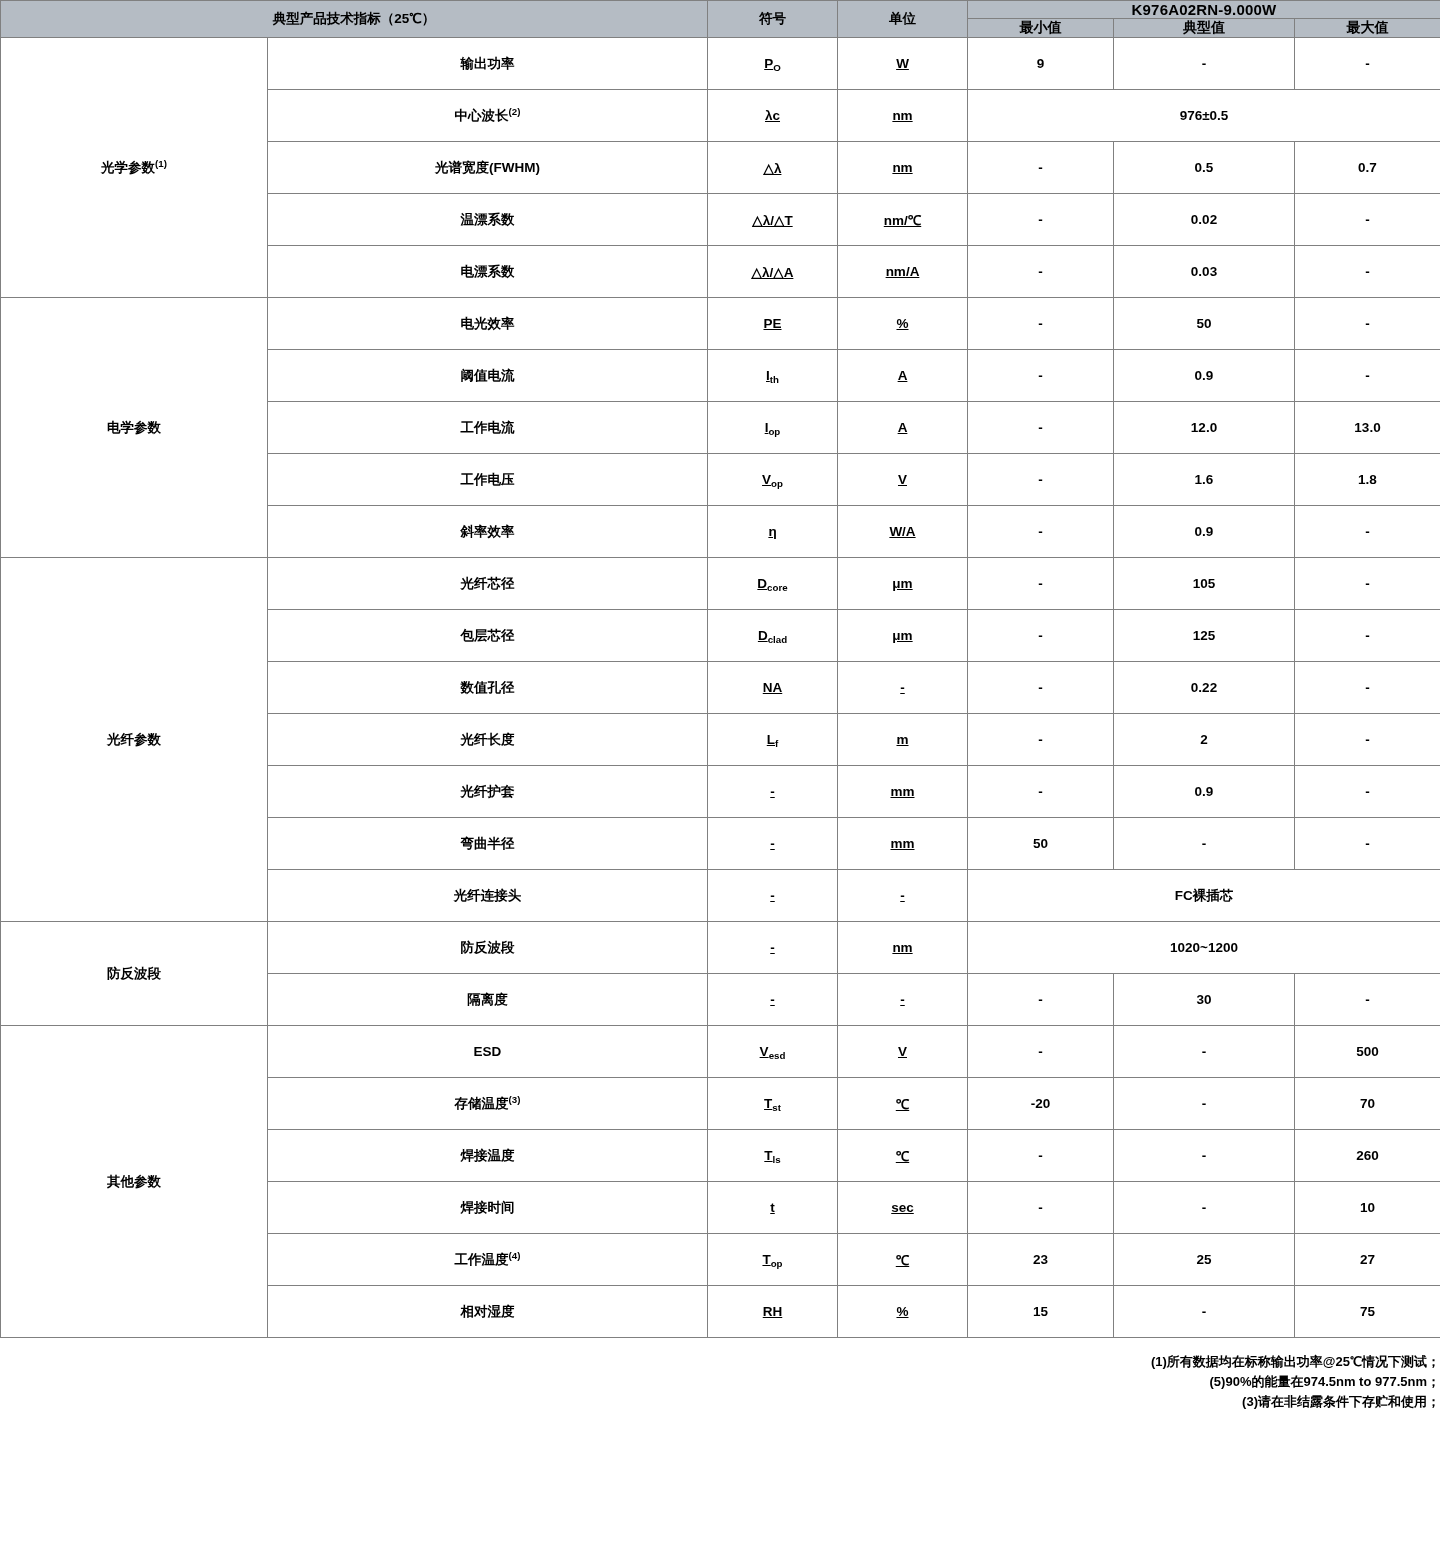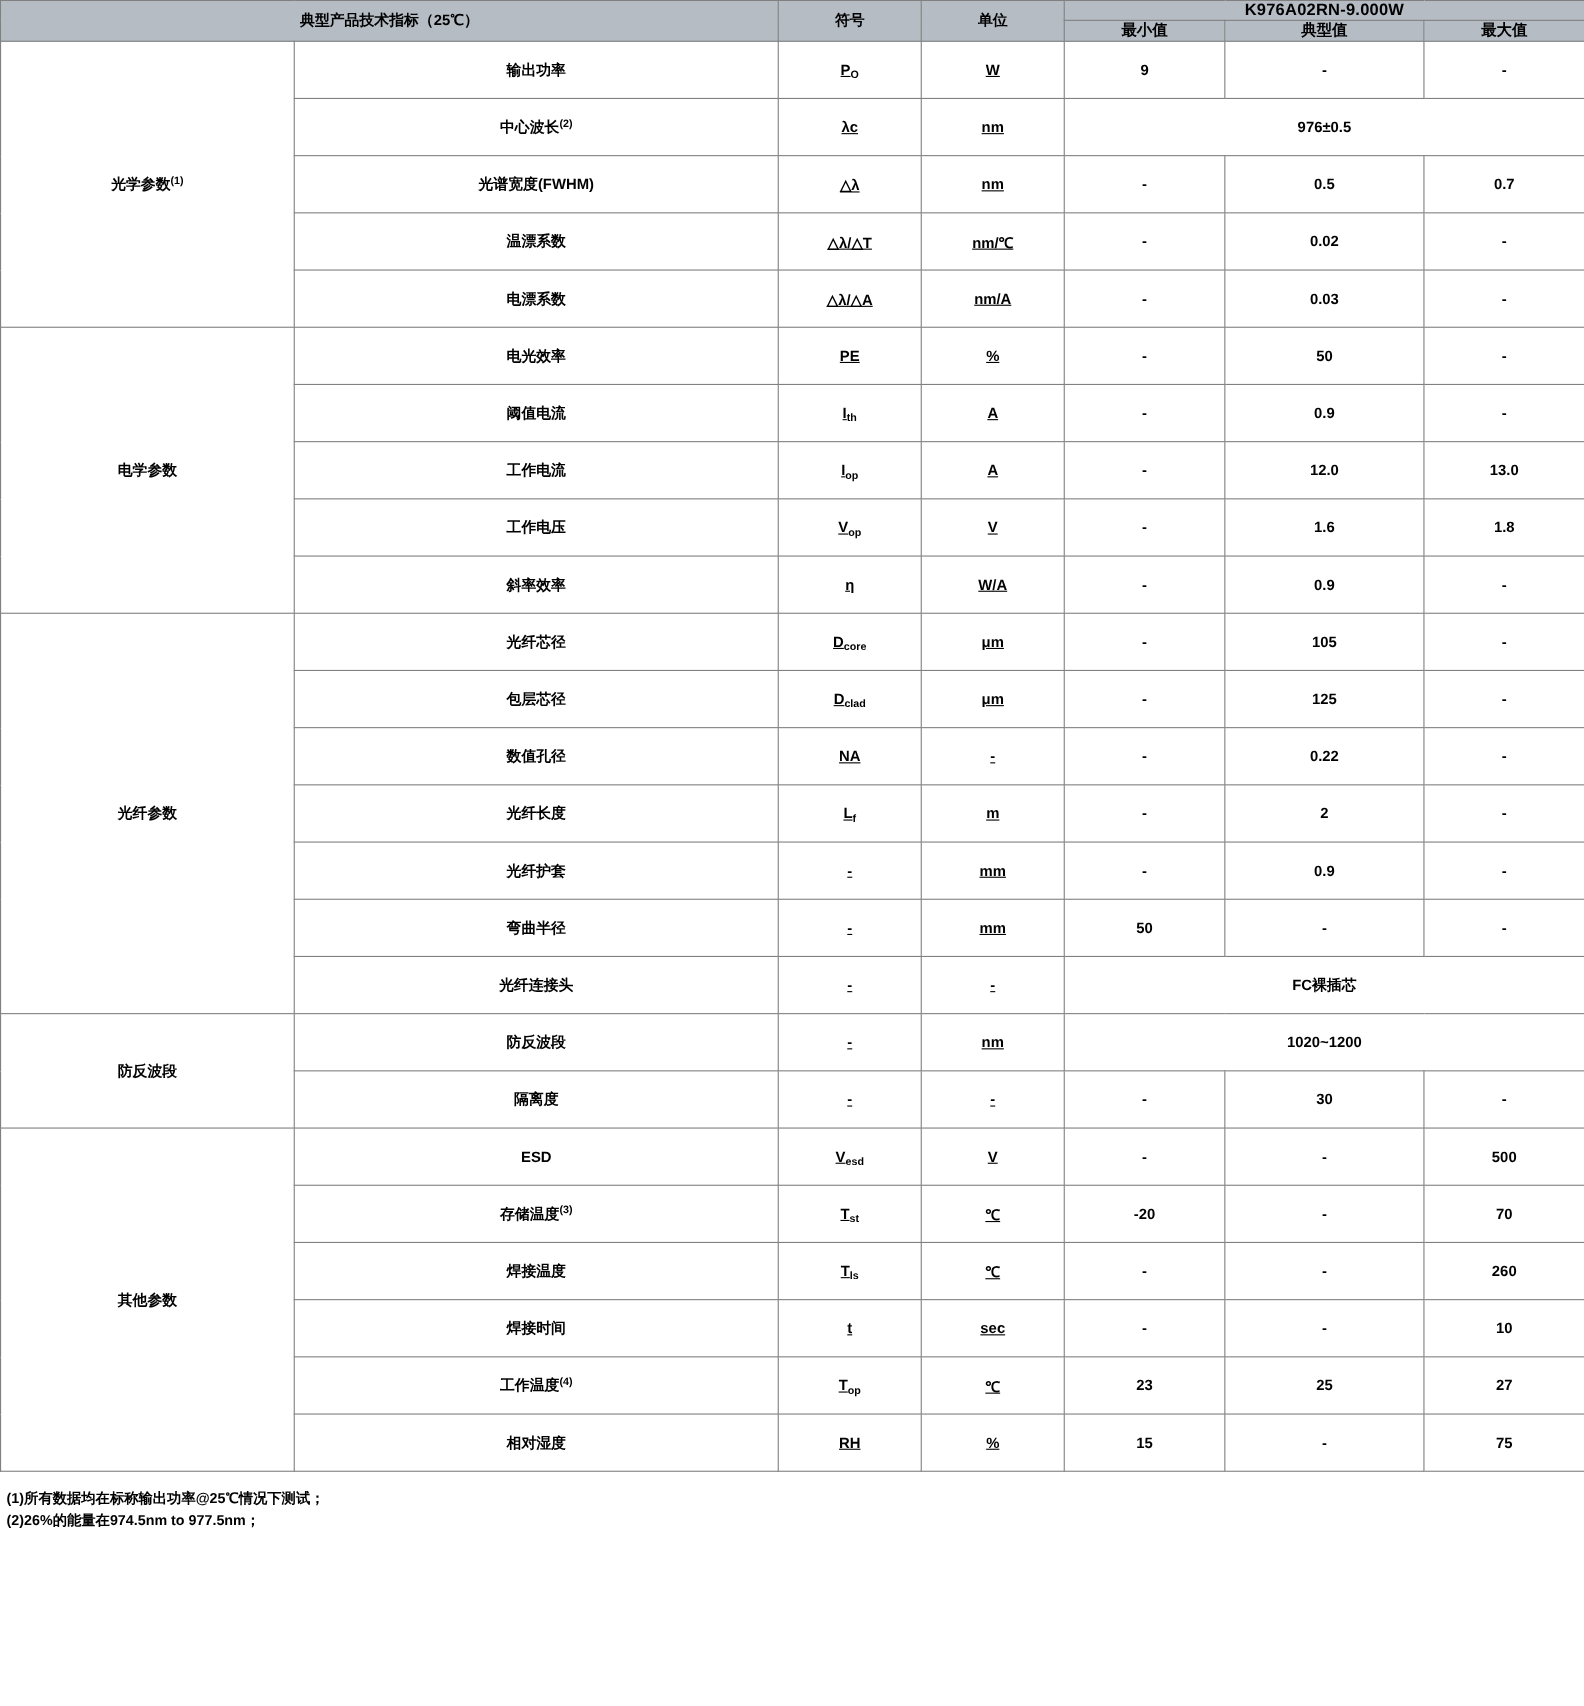--- a/index.html
+++ b/index.html
@@ -87,20 +87,21 @@
     vertical-align: baseline;
     position: relative;
     top: -0.45em;
   }
   .notes {
     padding: 14px 0 0 6px;
     font-size: 13px;
     font-weight: bold;
     line-height: 1.55;
     color: #000;
+    text-align: right;
   }
   .notes div { white-space: nowrap; }
 </style>
 </head>
 <body>
 
 <div class="sheet">
 
   <table class="spec">
     <colgroup>
@@ -323,16 +324,17 @@
           <td class="unit">%</td>
           <td class="val">15</td>
           <td class="val">-</td>
           <td class="val">75</td>
         </tr>
       </tbody>
   </table>
 
   <div class="notes" id="notes-block">
       <div>(1)所有数据均在标称输出功率@25℃情况下测试；</div>
-      <div>(2)26%的能量在974.5nm to 977.5nm；</div>
+      <div>(5)90%的能量在974.5nm to 977.5nm；</div>
+      <div>(3)请在非结露条件下存贮和使用；</div>
     </div>
 
 </div>
 
 </body></html>

